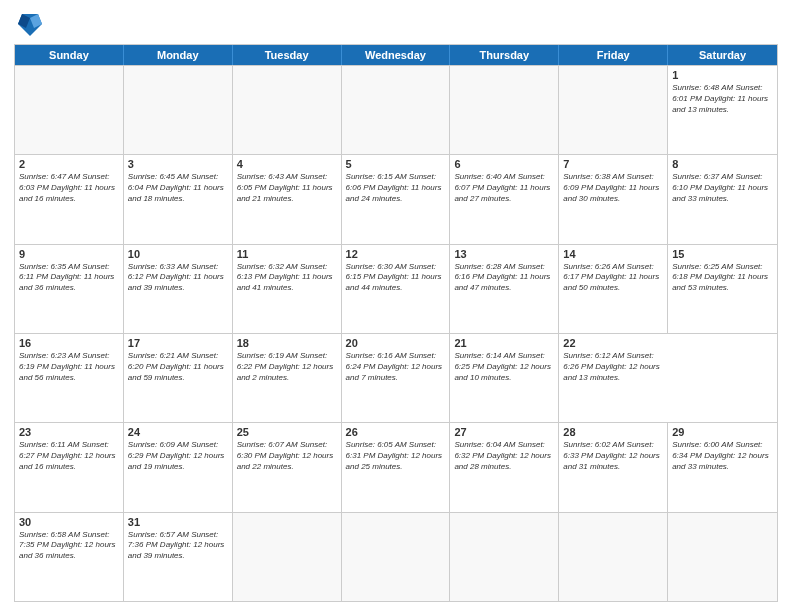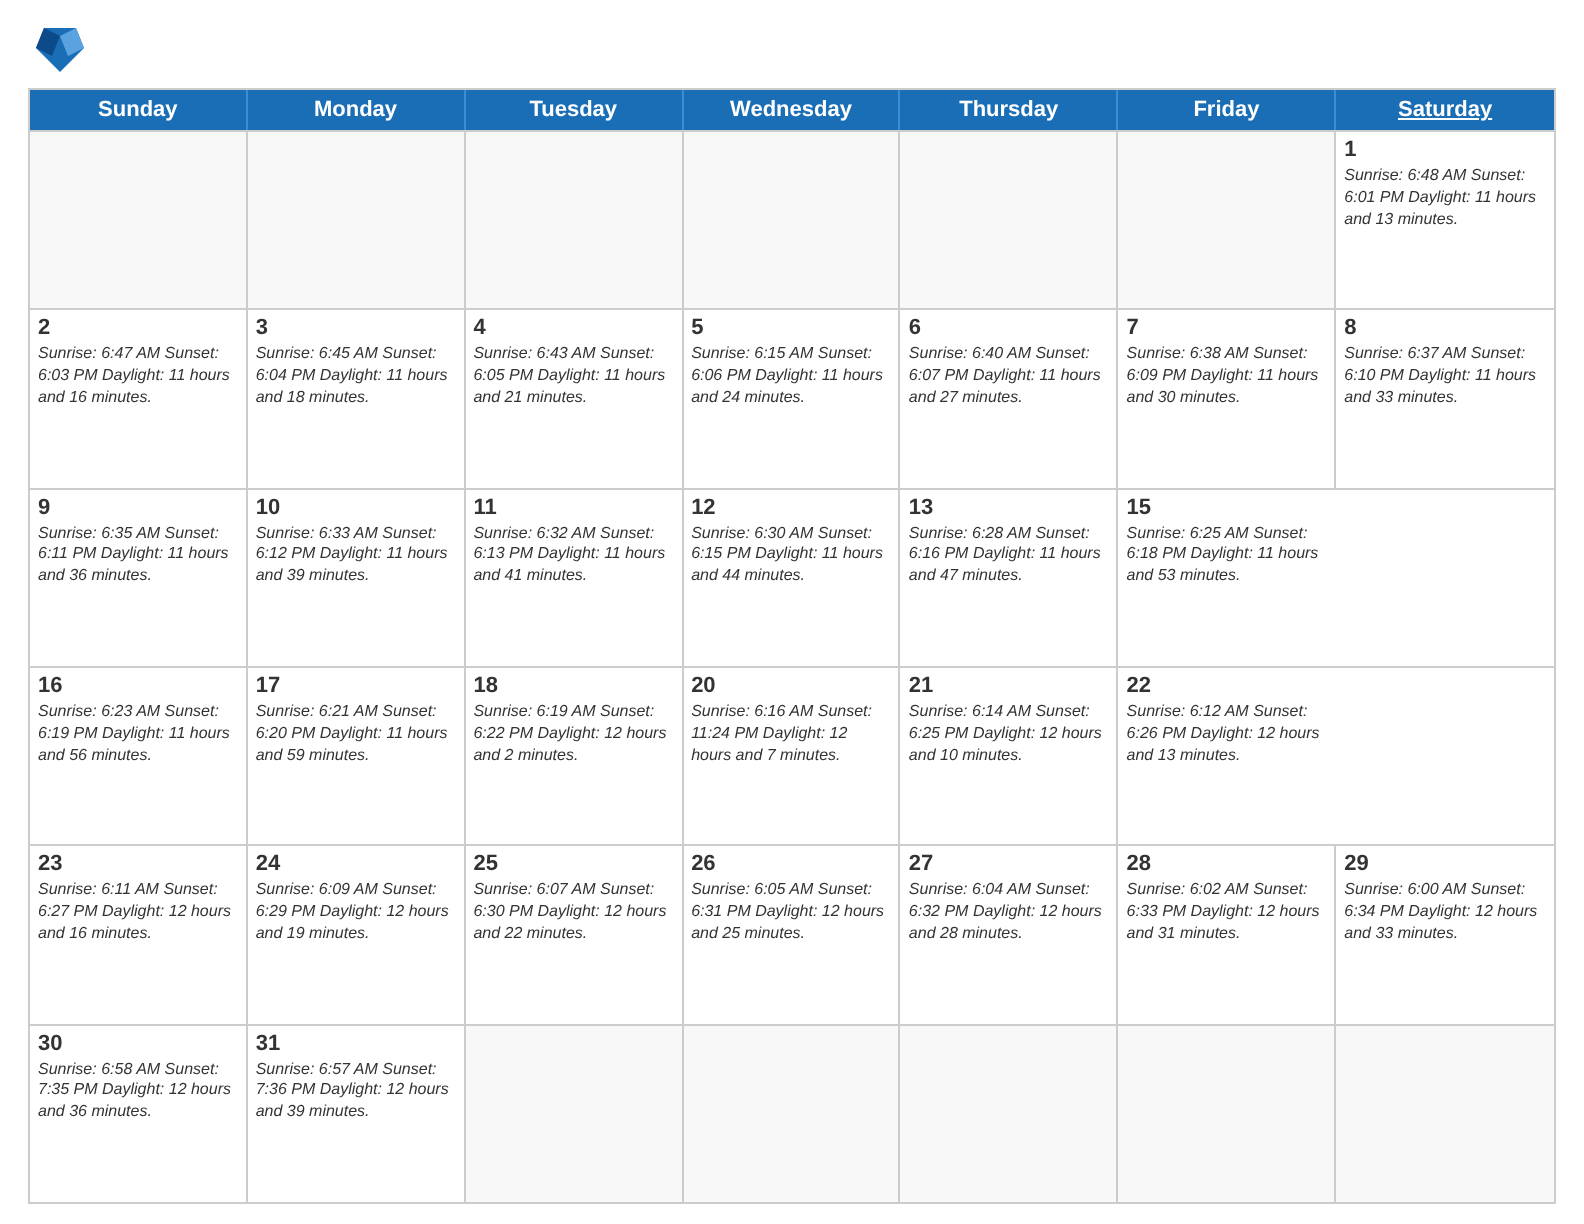--- a/index.html
+++ b/index.html
@@ -72,21 +72,21 @@
       background: #1a6eb5;
     }
     .cal-header-cell {
       color: #fff;
       font-size: 11px;
       font-weight: bold;
       text-align: center;
       padding: 4px 16px;
       border-right: 1px solid #3a8ed5;
     }
-    .cal-header-cell:last-child { border-right: none; text-decoration: underline; }
+    .cal-header-cell:last-child { border-right: none; }
     .cal-body {
       flex: 1;
       display: flex;
       flex-direction: column;
     }
     .cal-row {
       display: grid;
       grid-template-columns: repeat(7, 1fr);
       flex: 1;
       border-top: 1px solid #ccc;
@@ -245,20 +245,27 @@
 and 44 minutes.</div>
           </div>
           <div class="cal-cell">
             <div class="day-num">13</div>
             <div class="day-info">Sunrise: 6:28 AM
 Sunset: 6:16 PM
 Daylight: 11 hours
 and 47 minutes.</div>
           </div>
           <div class="cal-cell">
+            <div class="day-num">14</div>
+            <div class="day-info">Sunrise: 6:26 AM
+Sunset: 6:17 PM
+Daylight: 11 hours
+and 50 minutes.</div>
+          </div>
+          <div class="cal-cell">
             <div class="day-num">15</div>
             <div class="day-info">Sunrise: 6:25 AM
 Sunset: 6:18 PM
 Daylight: 11 hours
 and 53 minutes.</div>
           </div>
         </div>
         <div class="cal-row">
           <div class="cal-cell">
             <div class="day-num">16</div>
@@ -277,21 +284,21 @@
           <div class="cal-cell">
             <div class="day-num">18</div>
             <div class="day-info">Sunrise: 6:19 AM
 Sunset: 6:22 PM
 Daylight: 12 hours
 and 2 minutes.</div>
           </div>
           <div class="cal-cell">
             <div class="day-num">20</div>
             <div class="day-info">Sunrise: 6:16 AM
-Sunset: 11:24 PM
+Sunset: 6:24 PM
 Daylight: 12 hours
 and 7 minutes.</div>
           </div>
           <div class="cal-cell">
             <div class="day-num">21</div>
             <div class="day-info">Sunrise: 6:14 AM
 Sunset: 6:25 PM
 Daylight: 12 hours
 and 10 minutes.</div>
           </div>

